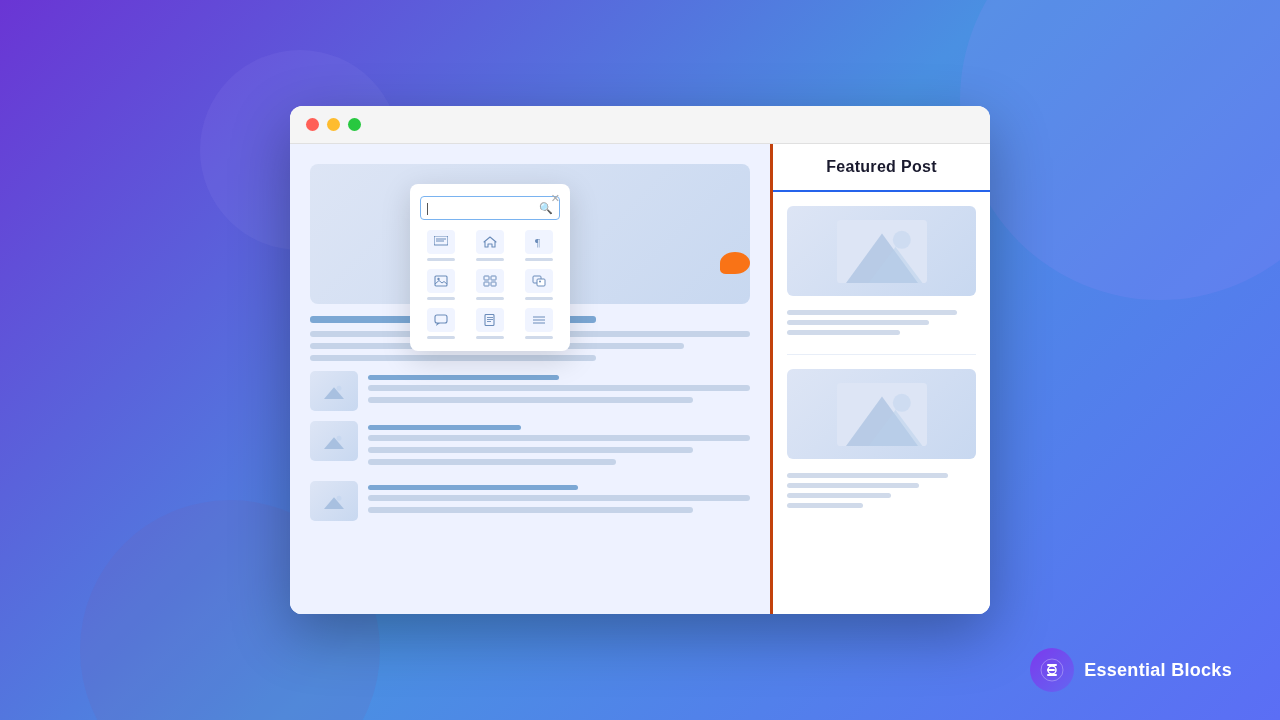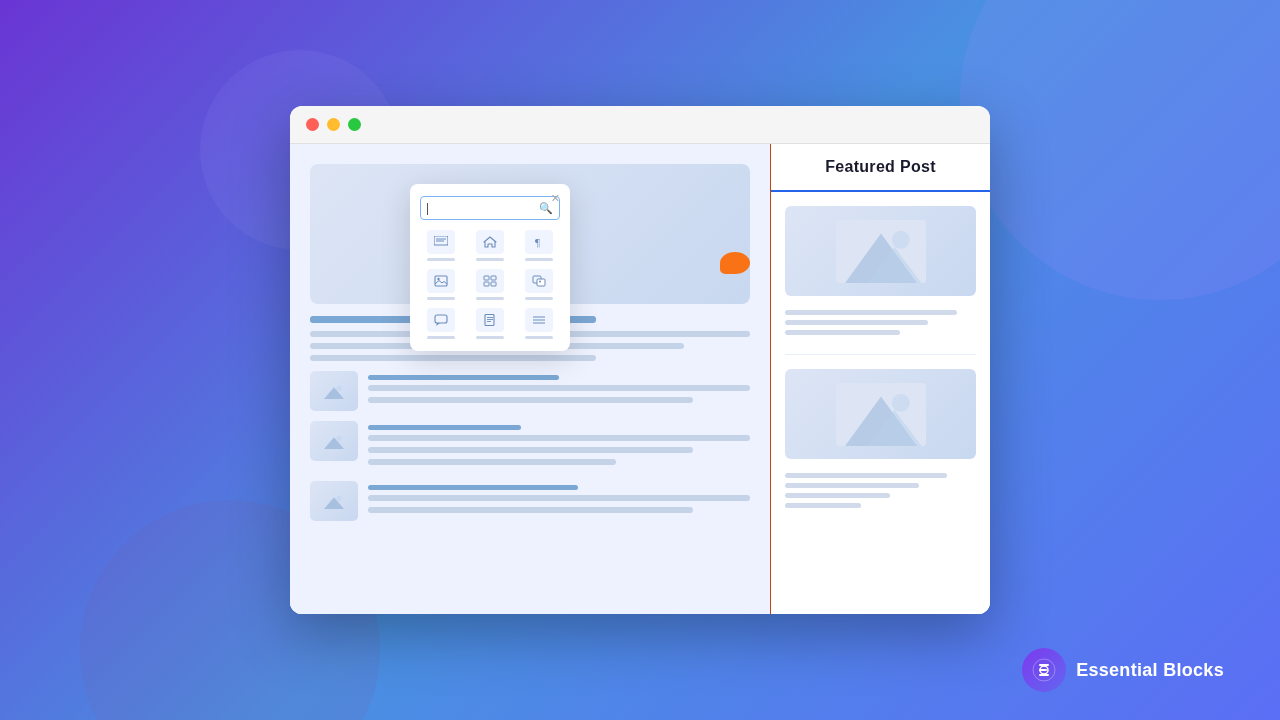--- a/index.html
+++ b/index.html
@@ -225,21 +225,21 @@
       height: 3px;
       background: #d0daea;
       border-radius: 2px;
       width: 28px;
     }
 
     
     .right-panel {
       width: 220px;
       background: #fff;
-      border-left: 1px solid #c2410c;
+      border-left: 3px solid #c2410c;
       display: flex;
       flex-direction: column;
     }
 
     .featured-header {
       padding: 14px 16px;
       border-bottom: 2px solid #2563eb;
       text-align: center;
     }
 
@@ -281,21 +281,21 @@
     .featured-divider {
       height: 1px;
       background: #e8eef8;
       margin: 4px 0;
     }
 
     
     .brand-logo {
       position: absolute;
       bottom: 28px;
-      right: 56px;
+      right: 48px;
       display: flex;
       align-items: center;
       gap: 10px;
       z-index: 10;
     }
 
     .brand-icon {
       width: 44px;
       height: 44px;
       background: linear-gradient(135deg, #7c3aed, #6366f1);

